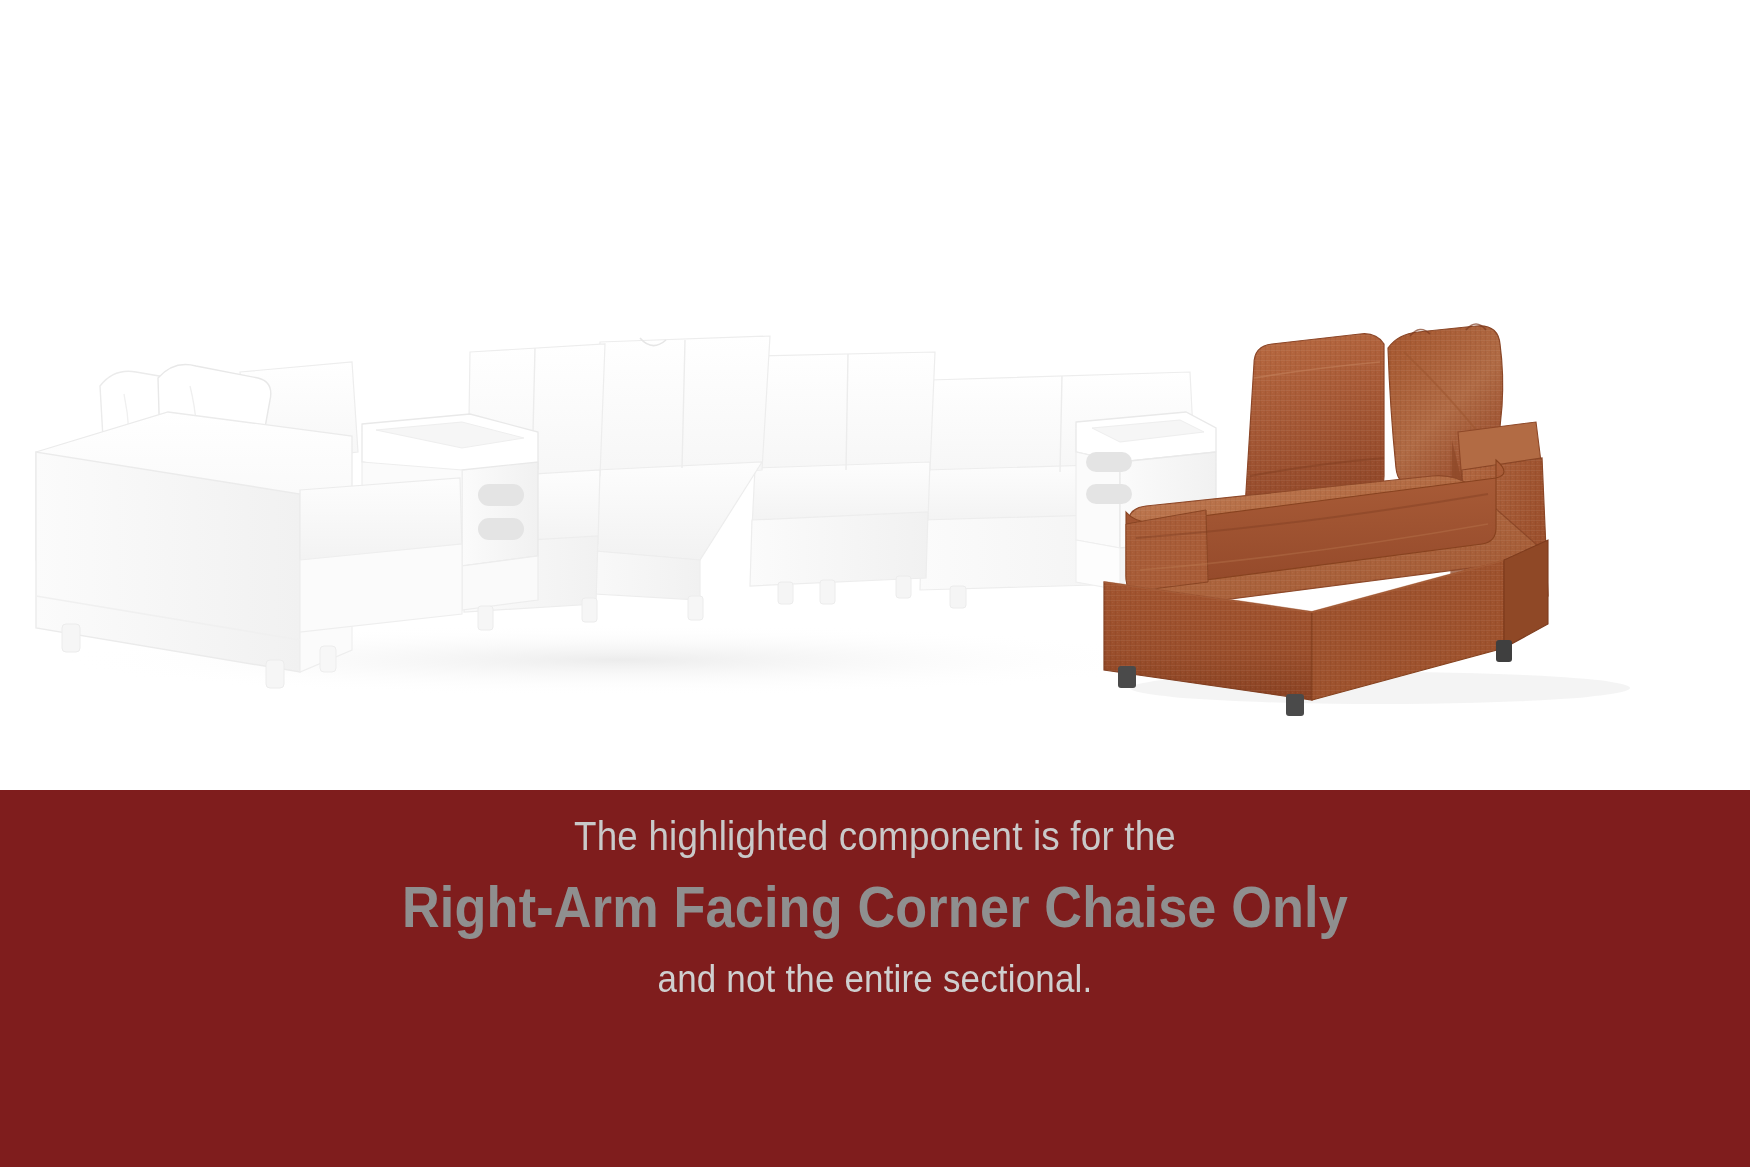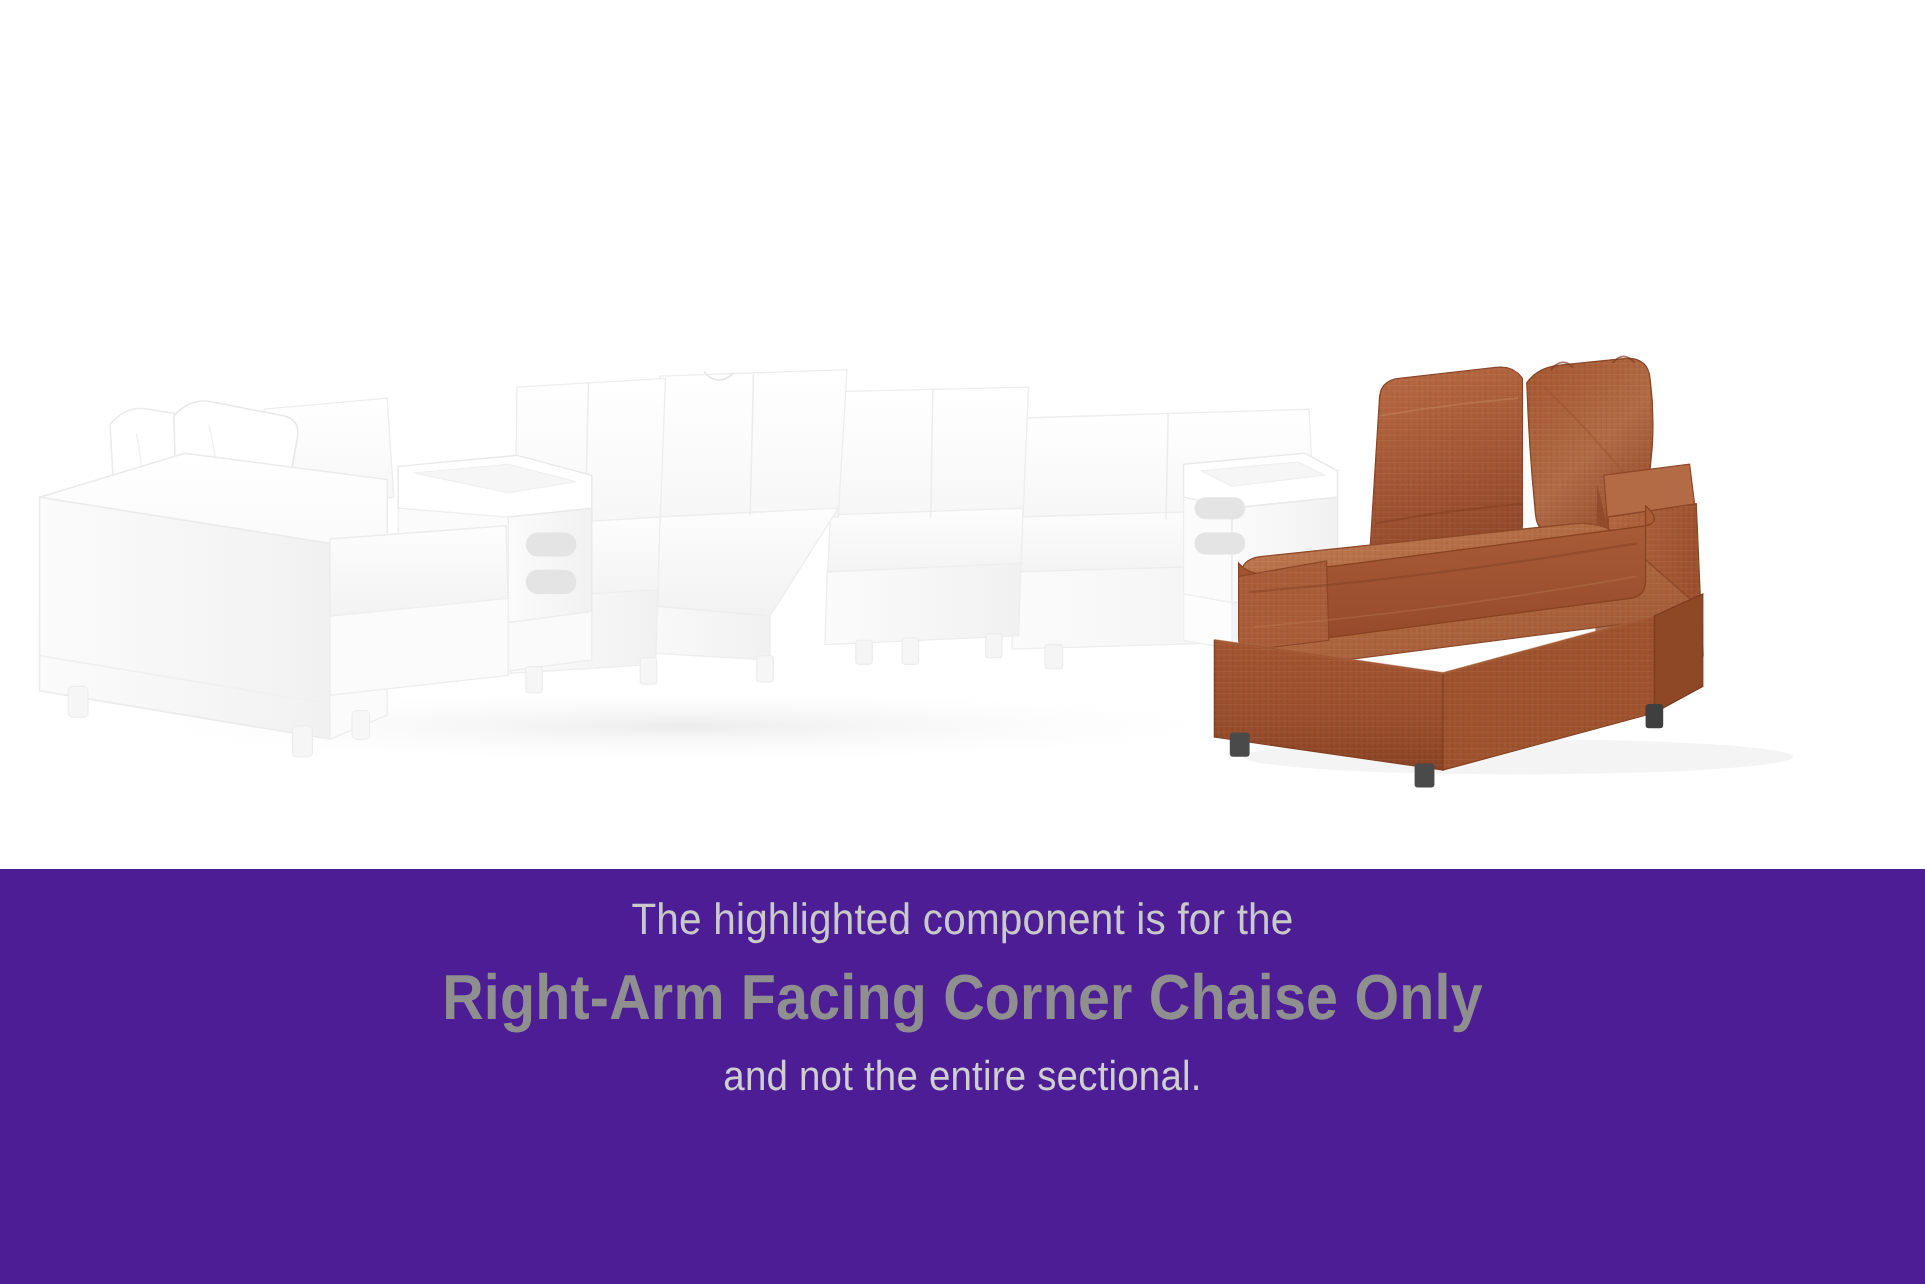--- a/index.html
+++ b/index.html
@@ -2,21 +2,21 @@
 <html><head>
 <meta charset="utf-8">
 <title>Right-Arm Facing Corner Chaise</title>
 <style>
   html,body{margin:0;padding:0;background:#ffffff;}
   body{
     width:1750px;height:1167px;position:relative;overflow:hidden;
     font-family:"Liberation Sans","DejaVu Sans",sans-serif;
     background:#ffffff;
   }
-  #stage{position:absolute;inset:0;background:#4c1d95;}
+  #stage{position:absolute;inset:0;background:#7f1d1d;}
 
   
   #product-scene{position:absolute;left:0;top:0;width:1750px;height:790px;}
   #product-scene svg{display:block;width:1750px;height:790px;}
 
   
   #caption{
     position:absolute;left:0;top:815px;width:1750px;
     text-align:center;
   }

